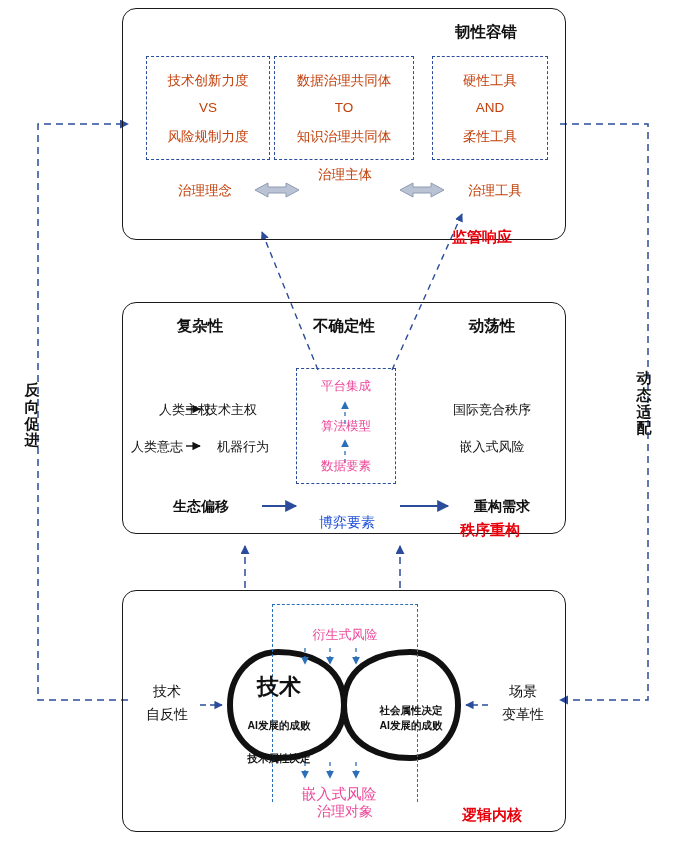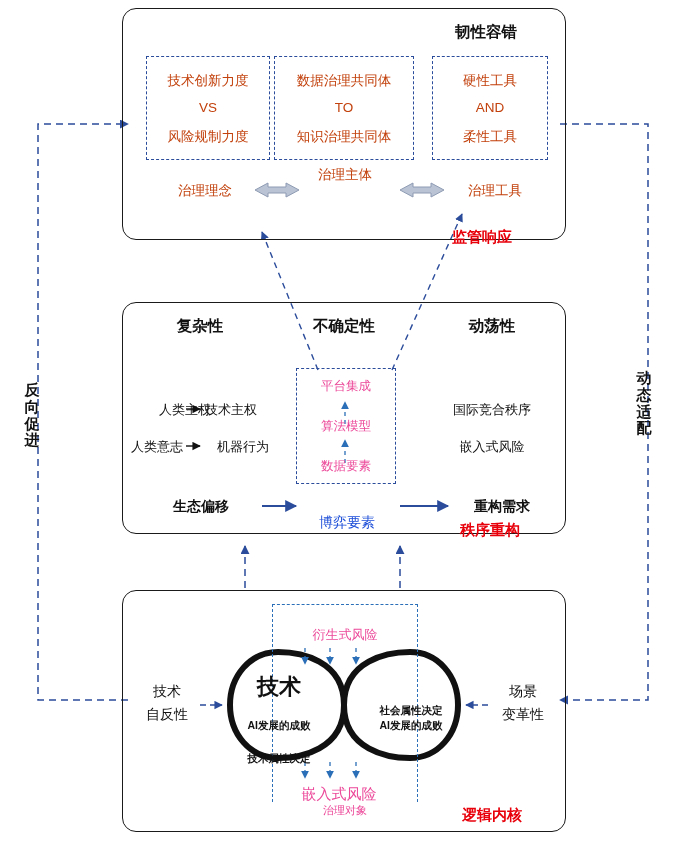--- a/index.html
+++ b/index.html
@@ -234,21 +234,21 @@
   <div class="dark-b" style="left:452px;top:498px;width:100px;">重构需求</div>
 
   <div class="redlab" style="left:460px;top:521px;">秩序重构</div>
 
   <div class="panel" style="left:122px;top:590px;width:444px;height:242px;"></div>
 
   <div class="dashbox-dotted" style="left:272px;top:604px;width:146px;height:208px;"></div>
 
   <div class="blue-sm" style="left:272px;top:626px;width:146px;font-size:13px;">衍生式风险</div>
   <div class="blue-sm" style="left:266px;top:785px;width:146px;font-size:15px;">嵌入式风险</div>
-  <div class="blue-sm" style="left:272px;top:803px;width:146px;font-size:11px;background:#fff;">治理对象</div>
+  <div class="blue-sm" style="left:272px;top:803px;width:146px;font-size:14px;background:#fff;">治理对象</div>
 
   <div class="bigword" style="left:234px;top:672px;width:90px;">技术</div>
   <div class="tinyline" style="left:234px;top:704px;width:90px;margin-top:48px;">技术属性决定</div>
   <div class="tinyline" style="left:234px;top:719px;width:90px;">AI发展的成败</div>
 
   <div class="tinyline" style="left:364px;top:704px;width:94px;">社会属性决定</div>
   <div class="tinyline" style="left:364px;top:719px;width:94px;">AI发展的成败</div>
 
   <div class="plainlab" style="left:136px;top:682px;width:62px;">技术</div>
   <div class="plainlab" style="left:136px;top:705px;width:62px;">自反性</div>

